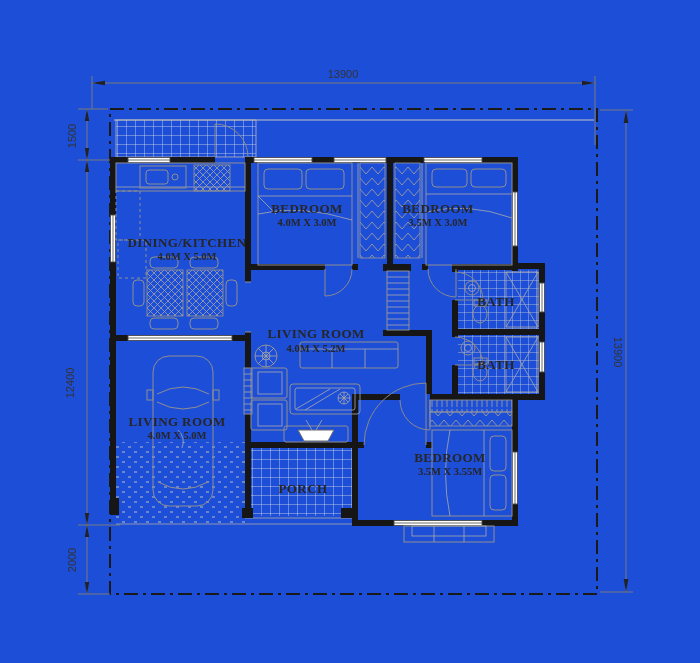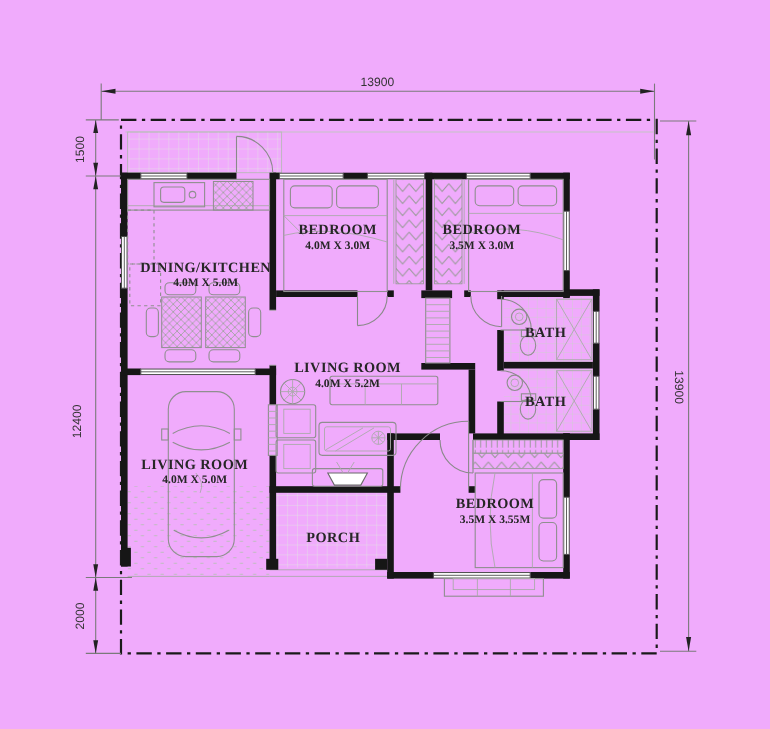--- a/index.html
+++ b/index.html
@@ -1,16 +1,16 @@
 <!DOCTYPE html>
 <html><head>
 <meta charset="utf-8">
 <style>
   html,body{margin:0;padding:0;background:#ffffff;}
-  .stage{width:700px;height:663px;position:relative;background:#f0abfc;overflow:hidden;}
+  .stage{width:700px;height:663px;position:relative;background:#1d4ed8;overflow:hidden;}
   svg{display:block;}
   .wall{fill:#161616;stroke:none;}
   .thin{fill:none;stroke:#8f8f8f;stroke-width:1;}
   .thin2{fill:none;stroke:#aaaaaa;stroke-width:0.8;}
   .win{fill:#ffffff;stroke:#4a4a4a;stroke-width:0.9;}
   .winline{stroke:#4a4a4a;stroke-width:0.8;}
   .door{fill:none;stroke:#8a8a8a;stroke-width:1;}
   .dim{stroke:#7a7a7a;stroke-width:1;fill:none;}
   .arrow{fill:#222222;stroke:none;}
   .boundary{fill:none;stroke:#1a1a1a;stroke-width:2;stroke-dasharray:14 5 3 5;}

